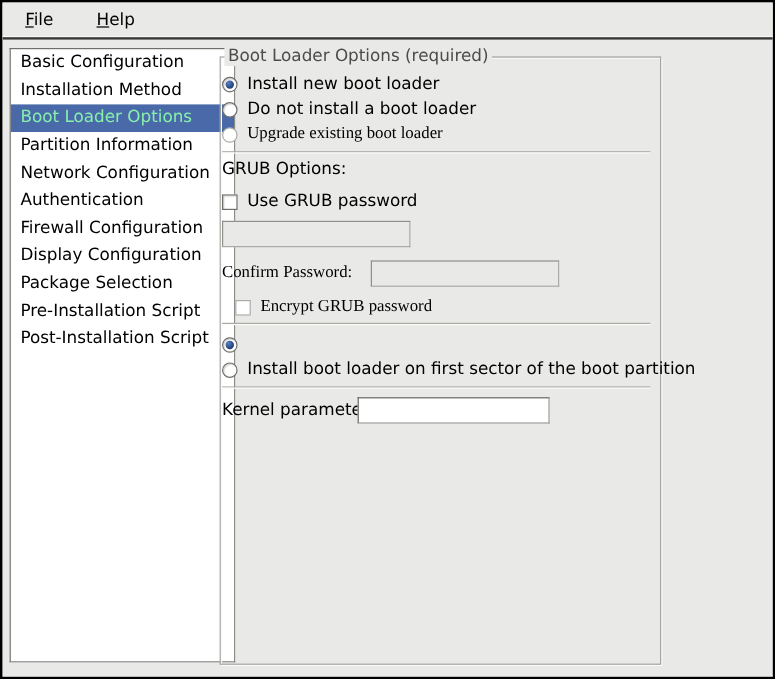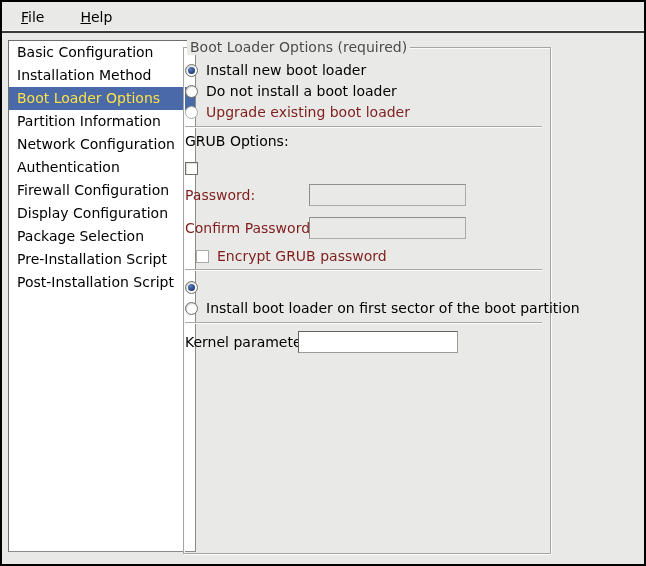--- a/index.html
+++ b/index.html
@@ -47,21 +47,21 @@
   }
   .sidebar-item {
     height: 23px;
     line-height: 23px;
     padding-left: 8px;
     white-space: nowrap;
     cursor: default;
   }
   .sidebar-item.selected {
     background: #4a69a8;
-    color: #fde047;
+    color: #86efac;
   }
   
   .frame {
     position: absolute;
     left: 181px; top: 45px;
     width: 368px; height: 507px;
     border: 1px solid #a5a5a2;
     box-shadow: 1px 1px 0 #fbfbf9, inset 1px 1px 0 #fbfbf9;
   }
   .frame-title {
@@ -99,21 +99,21 @@
     background: radial-gradient(circle at 35% 30%, #5a7fc0 0%, #24457c 65%, #1b3666 100%);
   }
   .checkbox {
     width: 13px; height: 13px;
     flex: 0 0 13px;
     background: #fff;
     border: 1px solid #6e6e6b;
     box-shadow: inset 1px 1px 1px rgba(0,0,0,0.15);
   }
   .disabled-ctl { border-color: #ababa8; box-shadow: none; }
-  .disabled-text { color: #7f1d1d; }
+  .disabled-text { color: #000000; font-family: Liberation Serif, serif; }
   .separator {
     height: 2px;
     margin-top: 4px;
     border-top: 1px solid #a9a9a6;
     border-bottom: 1px solid #fcfcfa;
   }
   .section-label { margin-top: 5px; height: 17px; line-height: 17px; }
   .field-row {
     display: flex;
     align-items: center;
@@ -188,24 +188,24 @@
         <div class="radio disabled-ctl"></div>
         <span class="disabled-text">Upgrade existing boot loader</span>
       </div>
 
       <div class="separator"></div>
 
       <div class="section-label">GRUB Options:</div>
 
       <div class="ctl-row grub-check-row">
         <div class="checkbox"></div>
+        <span>Use GRUB password</span>
       </div>
 
       <div class="field-row pw-row">
-        <span class="field-label disabled-text">Password:</span>
         <input class="entry" type="text" disabled="" value="" style="">
       </div>
 
       <div class="field-row pw-row cpw-row">
         <span class="field-label disabled-text">Confirm Password:</span>
         <input class="entry" type="text" disabled="" value="" style="">
       </div>
 
       <div class="ctl-row encrypt-row">
         <div class="checkbox disabled-ctl"></div>

